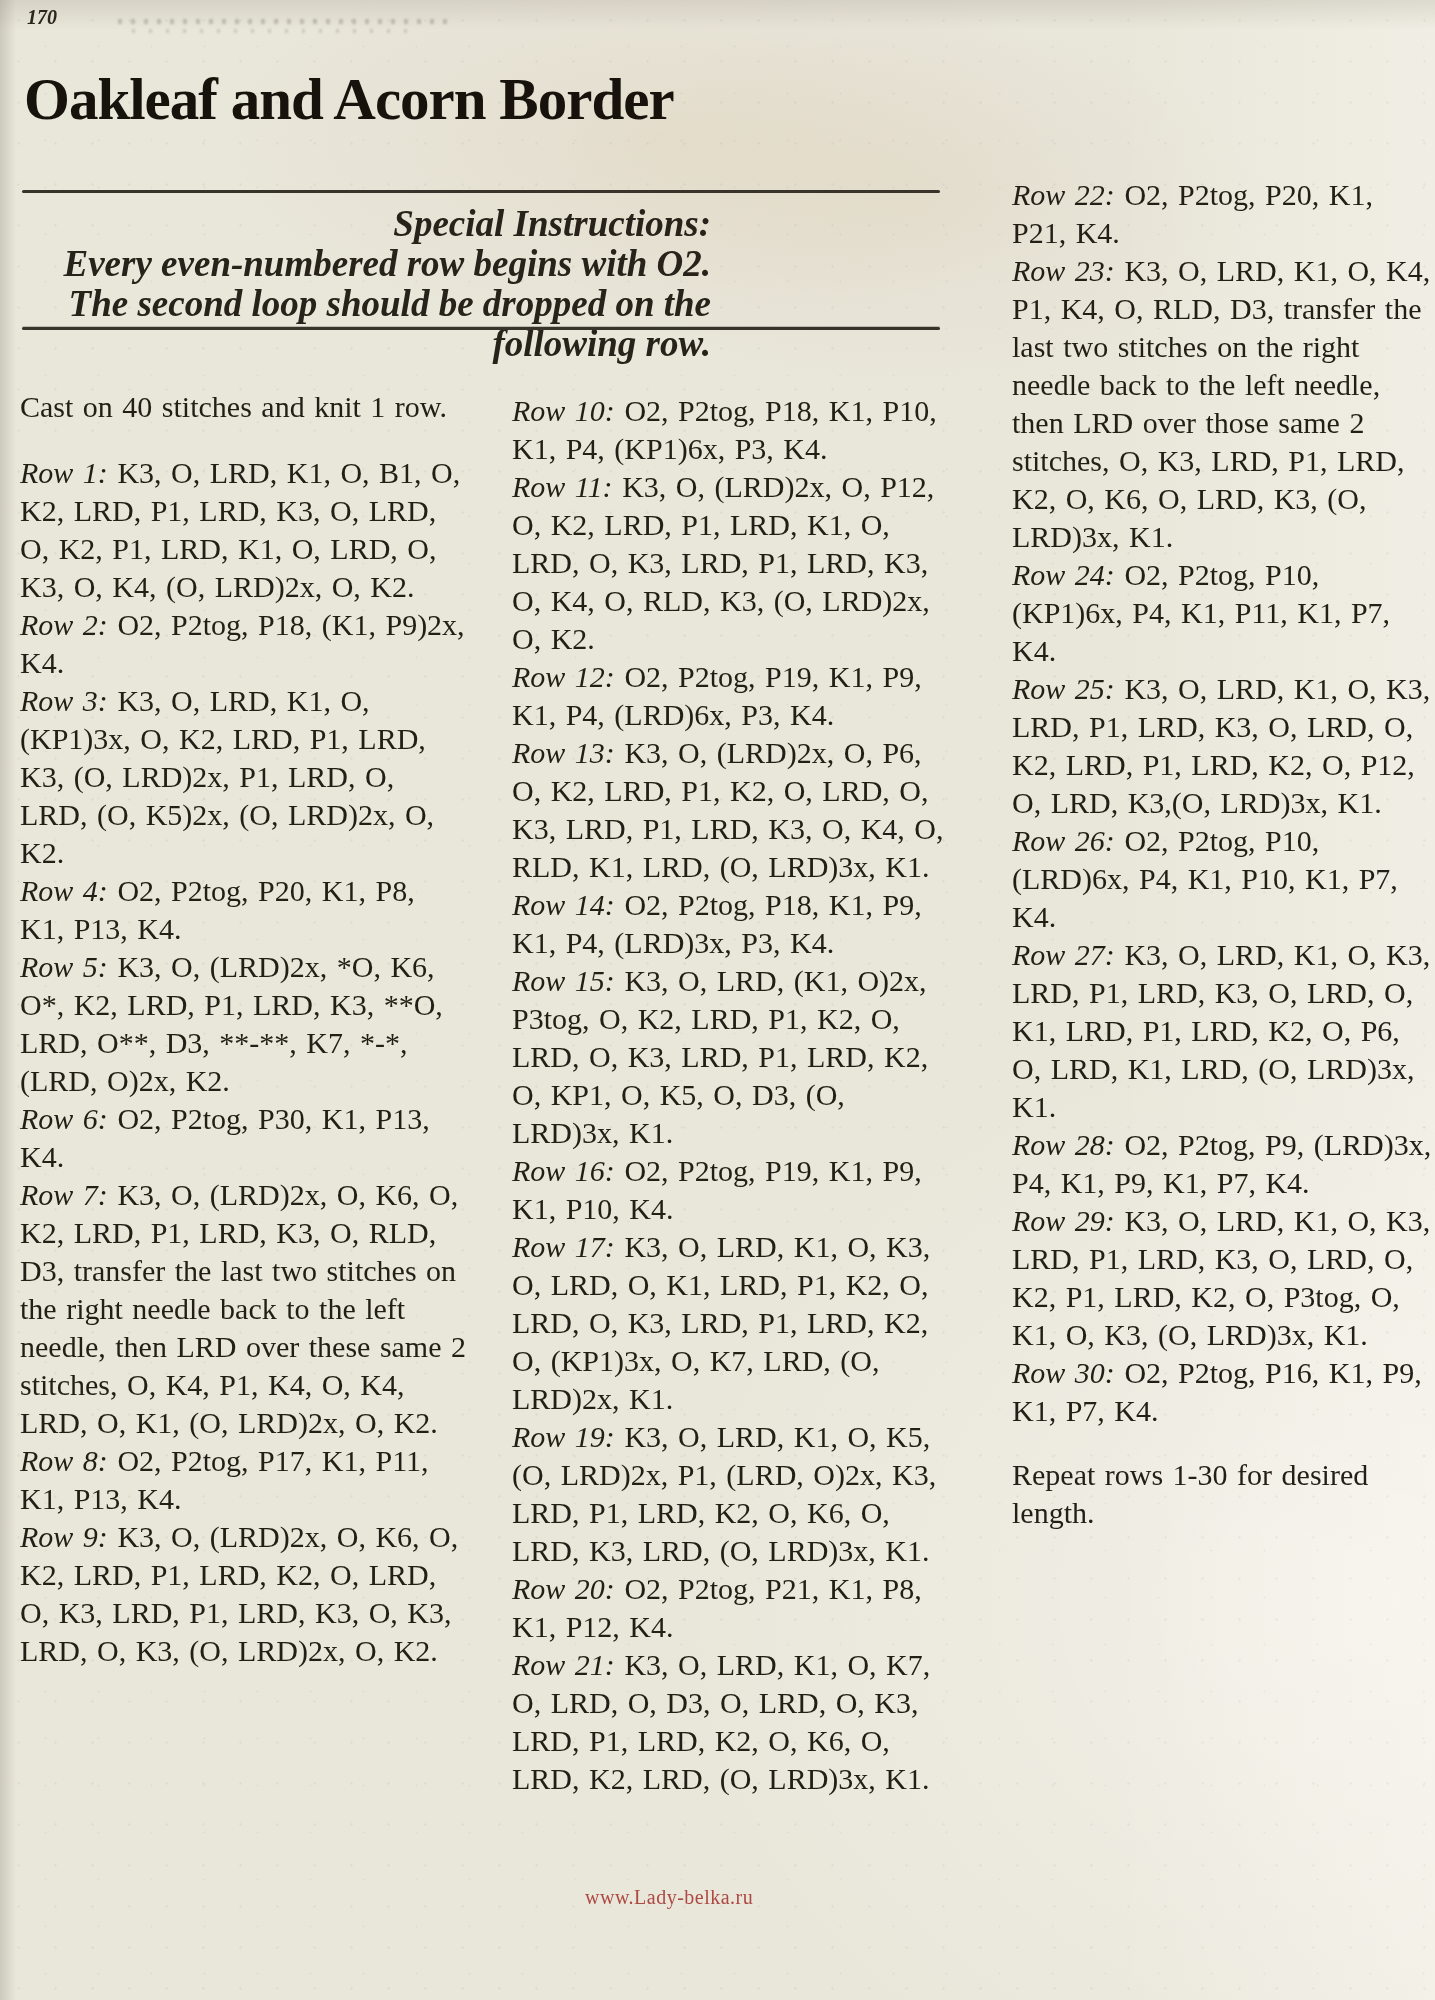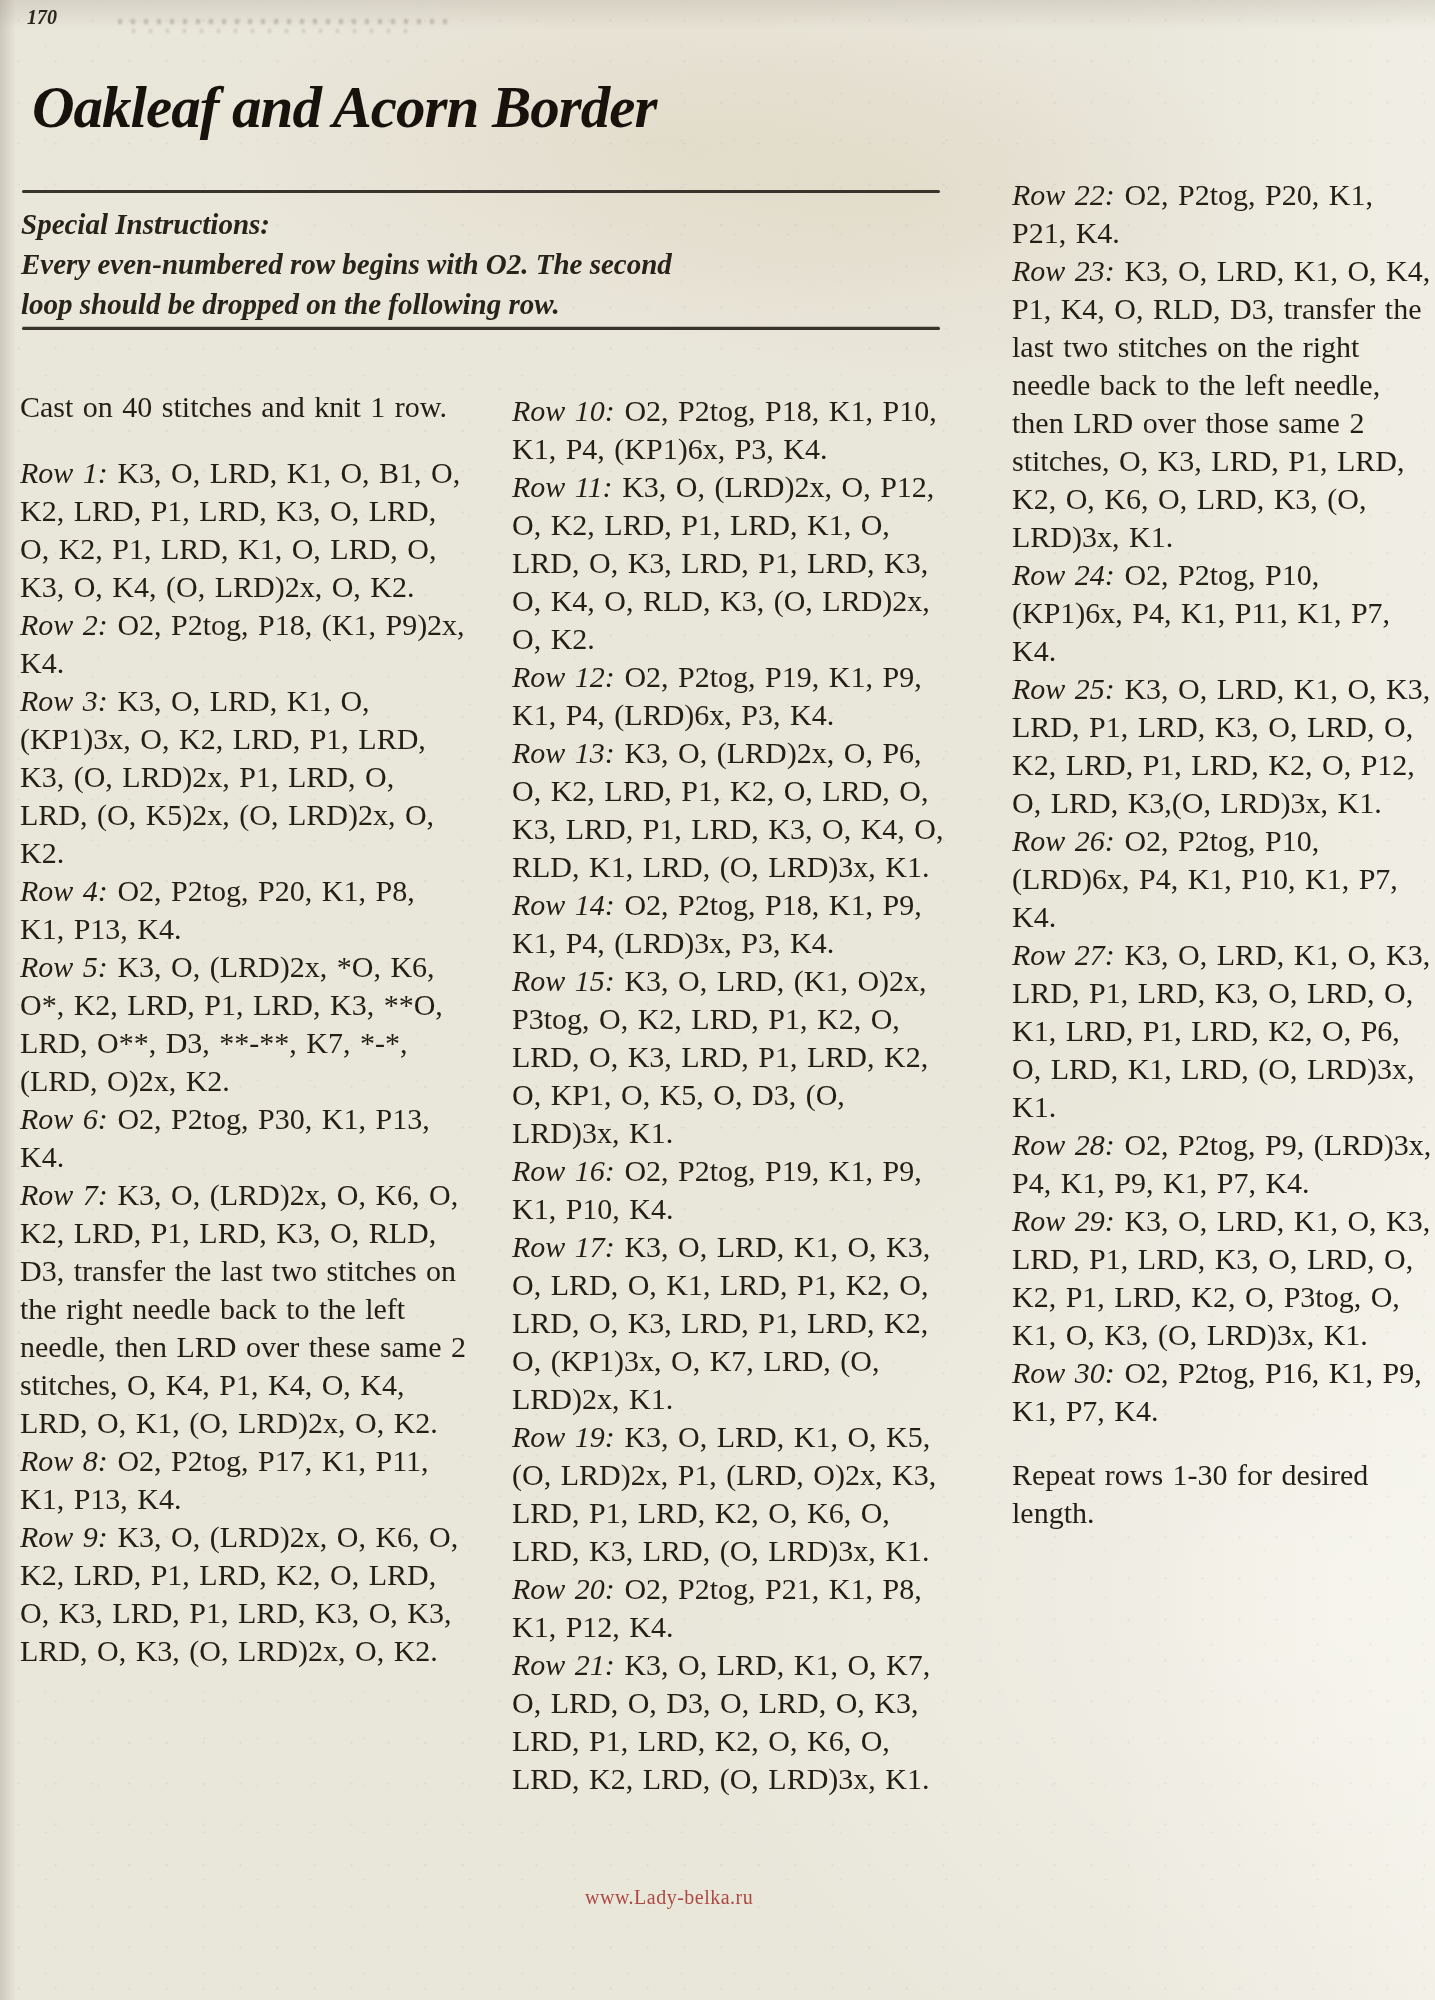--- a/index.html
+++ b/index.html
@@ -35,28 +35,28 @@
     position: absolute; left: 118px; top: 12px; width: 330px; height: 26px;
     background-image:
       repeating-linear-gradient(93deg, rgba(105,100,88,0.30) 0 4px, rgba(105,100,88,0) 4px 13px),
       repeating-linear-gradient(87deg, rgba(105,100,88,0.22) 0 3px, rgba(105,100,88,0) 3px 17px);
     background-size: 100% 5px, 85% 4px;
     background-position: 0 7px, 14px 17px;
     background-repeat: no-repeat;
     filter: blur(1.3px);
   }
   .title {
-    position: absolute; left: 20px; top: 66px; margin: 12px;
-    font-style: italic; font-weight: bold; font-size: 59px; line-height: 1;
+    position: absolute; left: 20px; top: 66px; margin: 4px;
+    font-weight: bold; font-size: 59px; line-height: 1;
     letter-spacing: -1px; color: #17130c;
   }
   .rule { position: absolute; left: 22px; width: 918px; height: 3px; background: #38342c; border-radius: 2px; }
   .rule-1 { top: 190px; }
   .rule-2 { top: 327px; box-shadow: 0 -1px 0 rgba(56,52,44,0.25); }
-  .special { position: absolute; left: 21px; top: 204px; width: 690px; font-size: 29px; line-height: 40px; color: #27221a; }
+  .special { position: absolute; left: 21px; top: 204px; width: 690px; font-size: 37px; line-height: 40px; color: #27221a; text-align: right; }
   .special .slabel { font-style: italic; font-weight: bold; display: block; }
   .special .stext { font-style: italic; font-weight: bold; }
   .col { position: absolute; font-size: 30px; line-height: 38px; word-spacing: 2px; }
   .col-left  { left: 20px;   top: 388px; width: 447px; }
   .col-mid   { left: 512px;  top: 392px; width: 443px; }
   .col-right { left: 1012px; top: 176px; width: 421px; }
   .col p { margin: 0; }
   .col p.intro { margin-bottom: 28px; }
   .col p.outro { margin-top: 26px; }
   .rlabel { font-weight: normal; font-style: italic; margin-right: 0.32em; }

